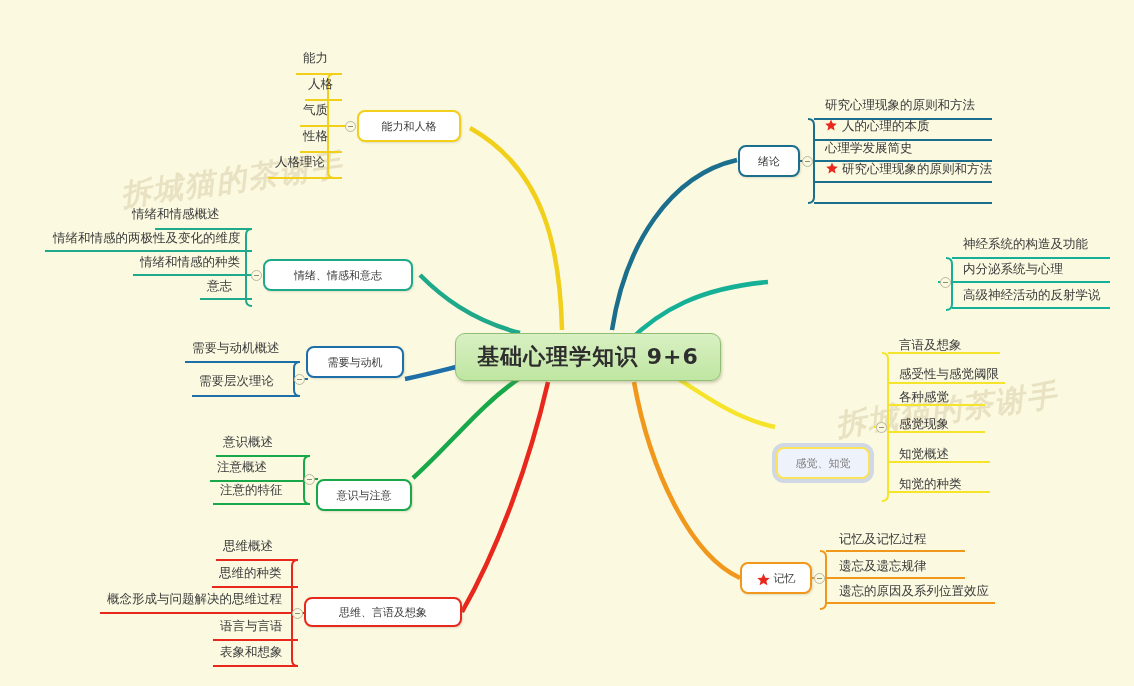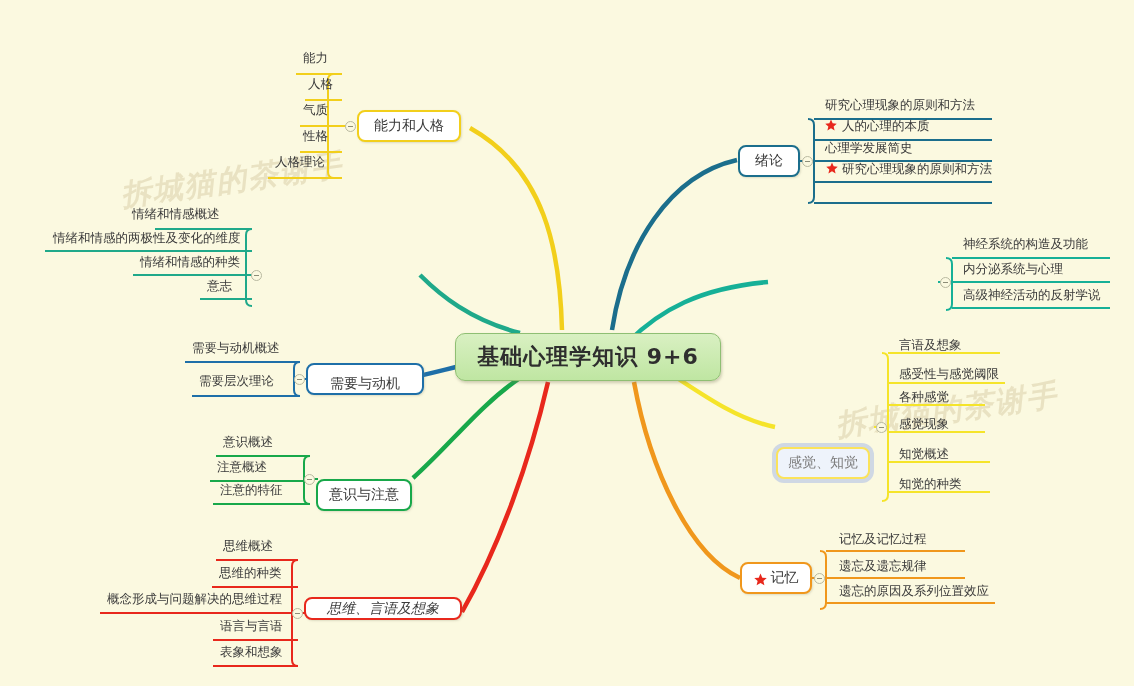--- a/index.html
+++ b/index.html
@@ -40,22 +40,22 @@
     border:1px solid #8fbf73;
     border-radius:10px;
     font-size:22px;
     font-weight:bold;
     color:#2e2e2e;
     box-shadow:1px 2px 3px rgba(120,120,90,.35);
     letter-spacing:1px;
   }
   .branch{
     border-width:2px;border-style:solid;
-    font-size:14px;
-    padding:0 10px;
+    font-size:11px;
+    padding:13px 10px;
     box-shadow:1px 1px 2px rgba(140,140,110,.25);
   }
   .branch.selected{
     background:#eef3fb;
     border-color:#fbe35a;
     color:#7b7b7b;
     box-shadow:0 0 0 4px #cfd8e4;
   }
   .leaf{
     position:absolute;
@@ -196,33 +196,36 @@
 
   <div class="node root" style="left:455px;top:333px;width:266px;height:48px;">
     <span>基础心理学知识 9+6</span>
   </div>
 
   <div class="node branch" style="left:357px;top:110px;width:104px;height:32px;border-color:#f2cf1b;">
     <span>能力和人格</span>
   </div>
   <div class="toggle" style="left:345px;top:121px;"></div>
 
+  <div class="node branch" style="left:263px;top:259px;width:150px;height:32px;border-color:#1fa98a;">
+    <span>情绪、情感和意志</span>
+  </div>
   <div class="toggle" style="left:251px;top:270px;"></div>
 
-  <div class="node branch" style="left:306px;top:363px;width:118px;height:32px;border-color:#1e6fa8;align-items:flex-end;">
+  <div class="node branch" style="left:306px;top:346px;width:98px;height:32px;border-color:#1e6fa8;">
     <span>需要与动机</span>
   </div>
   <div class="toggle" style="left:294px;top:374px;"></div>
 
   <div class="node branch" style="left:316px;top:463px;width:96px;height:32px;border-color:#18a84a;margin-top:16px;">
     <span>意识与注意</span>
   </div>
   <div class="toggle" style="left:304px;top:474px;"></div>
 
-  <div class="node branch" style="left:304px;top:597px;width:158px;height:23px;border-color:#e8281c;font-style:italic;">
+  <div class="node branch" style="left:304px;top:597px;width:158px;height:23px;border-color:#e8281c;">
     <span>思维、言语及想象</span>
   </div>
   <div class="toggle" style="left:292px;top:608px;"></div>
 
   <div class="node branch" style="left:738px;top:145px;width:62px;height:32px;border-color:#1b6e8c;">
     <span>绪论</span>
   </div>
   <div class="toggle" style="left:802px;top:156px;"></div>
 
   <div class="toggle" style="left:940px;top:277px;"></div>

